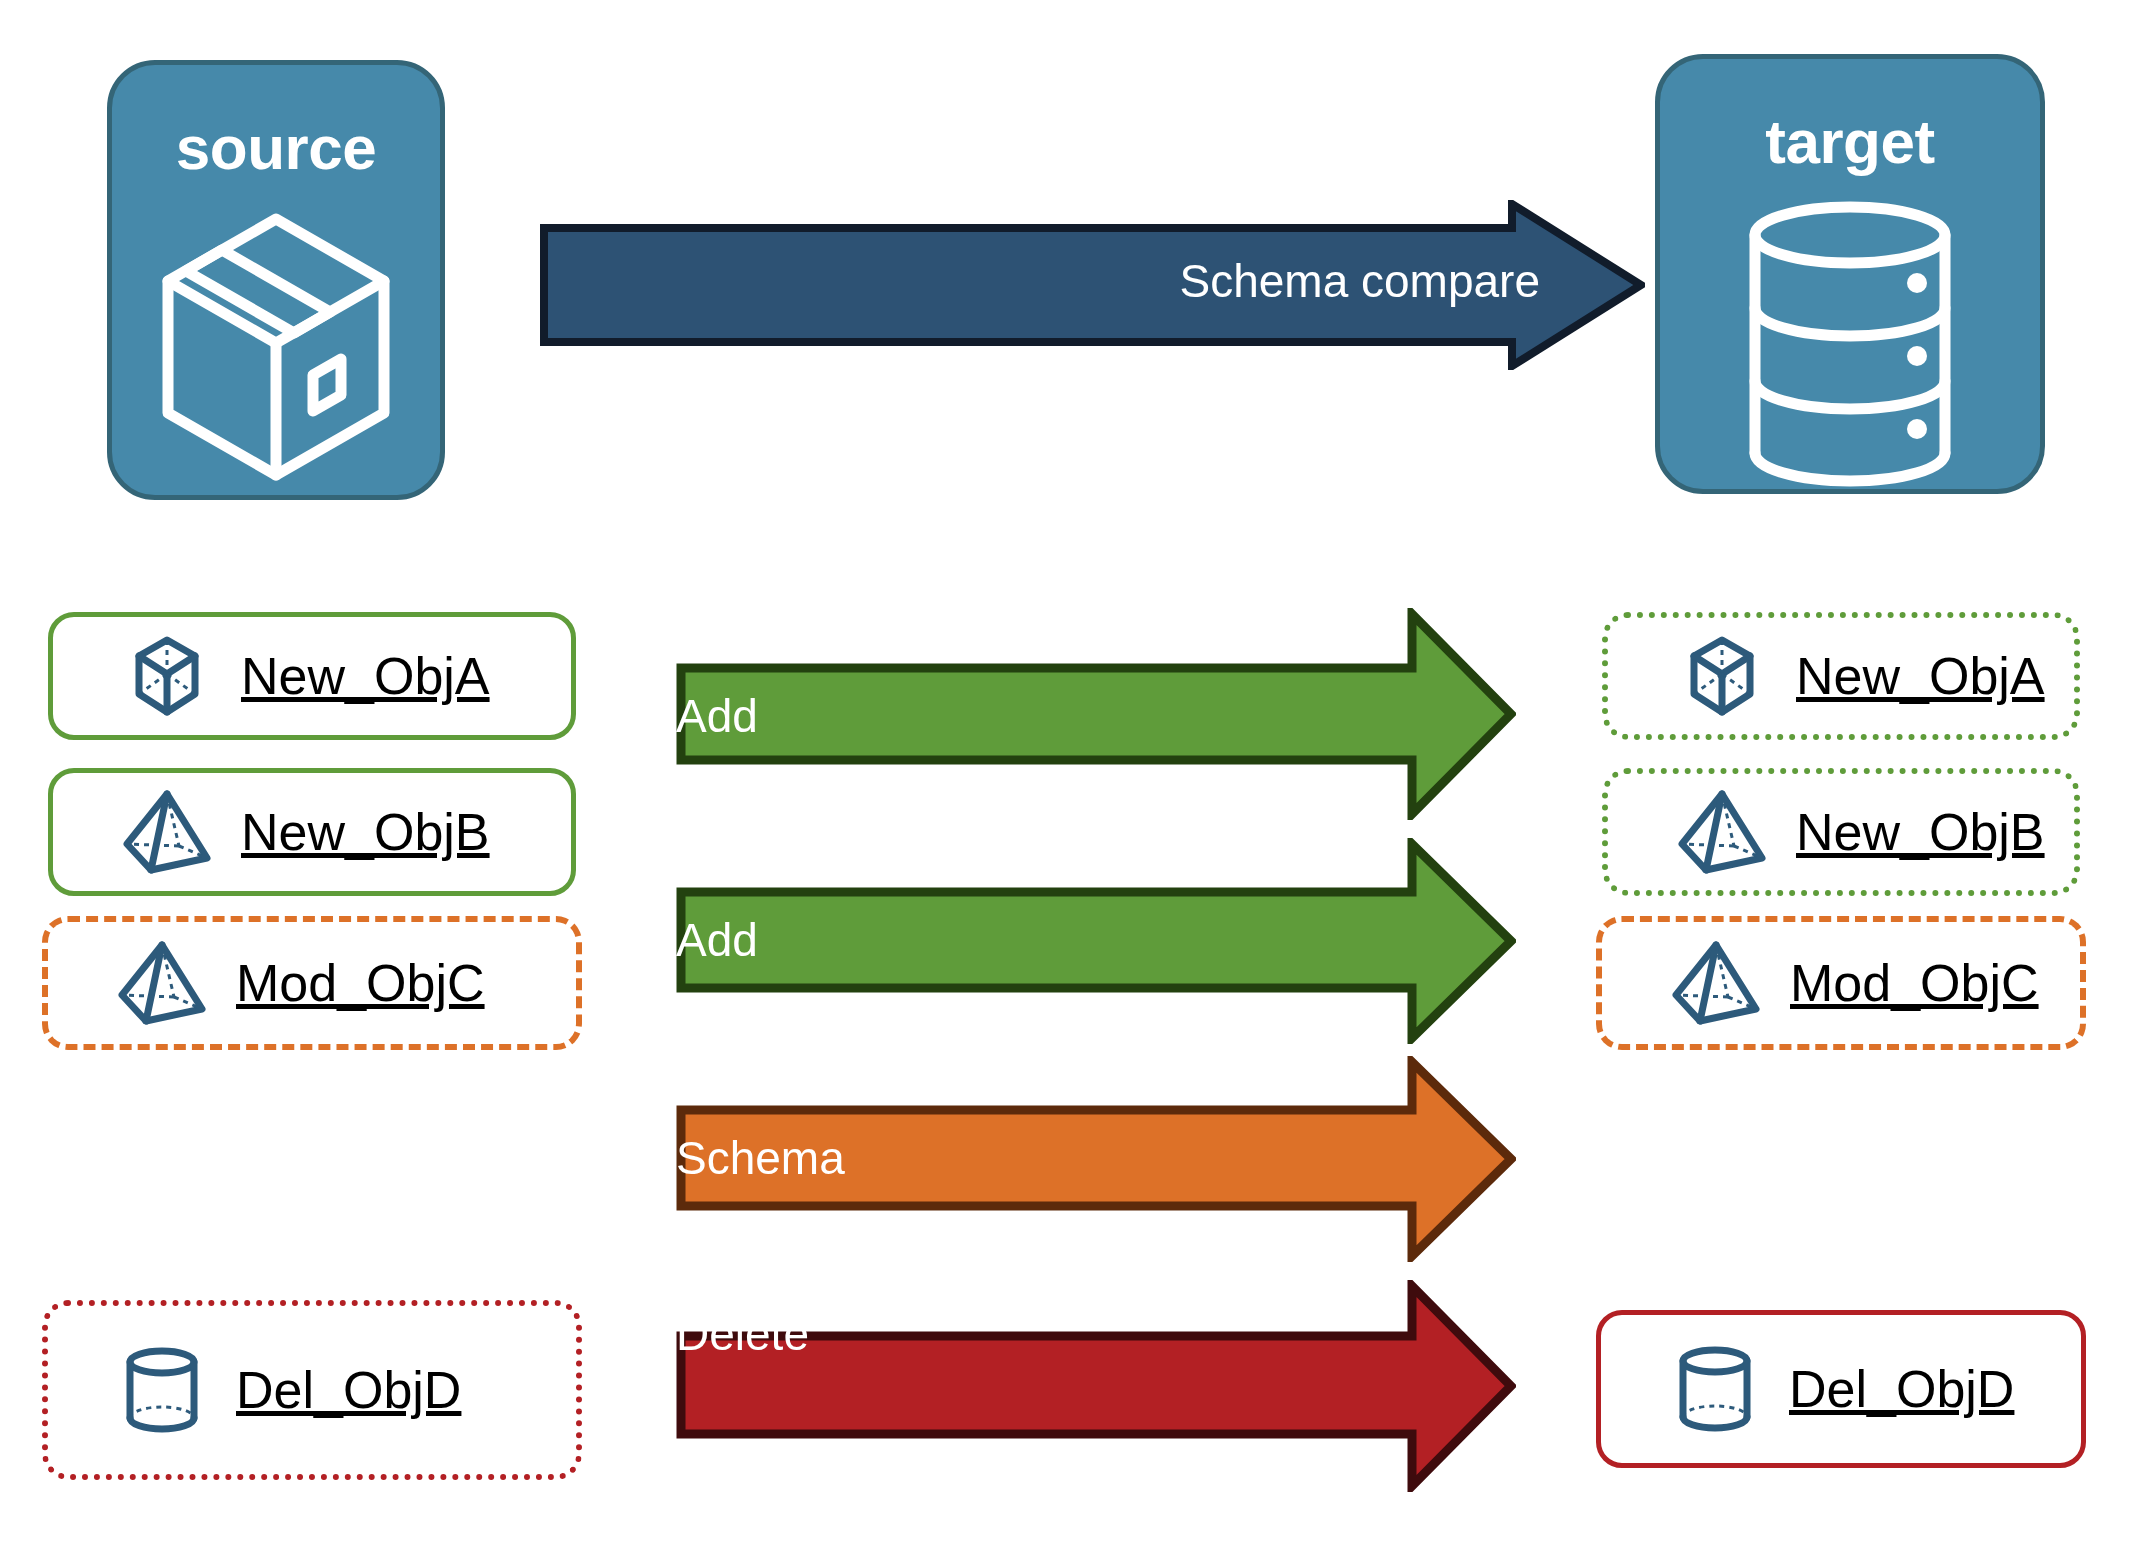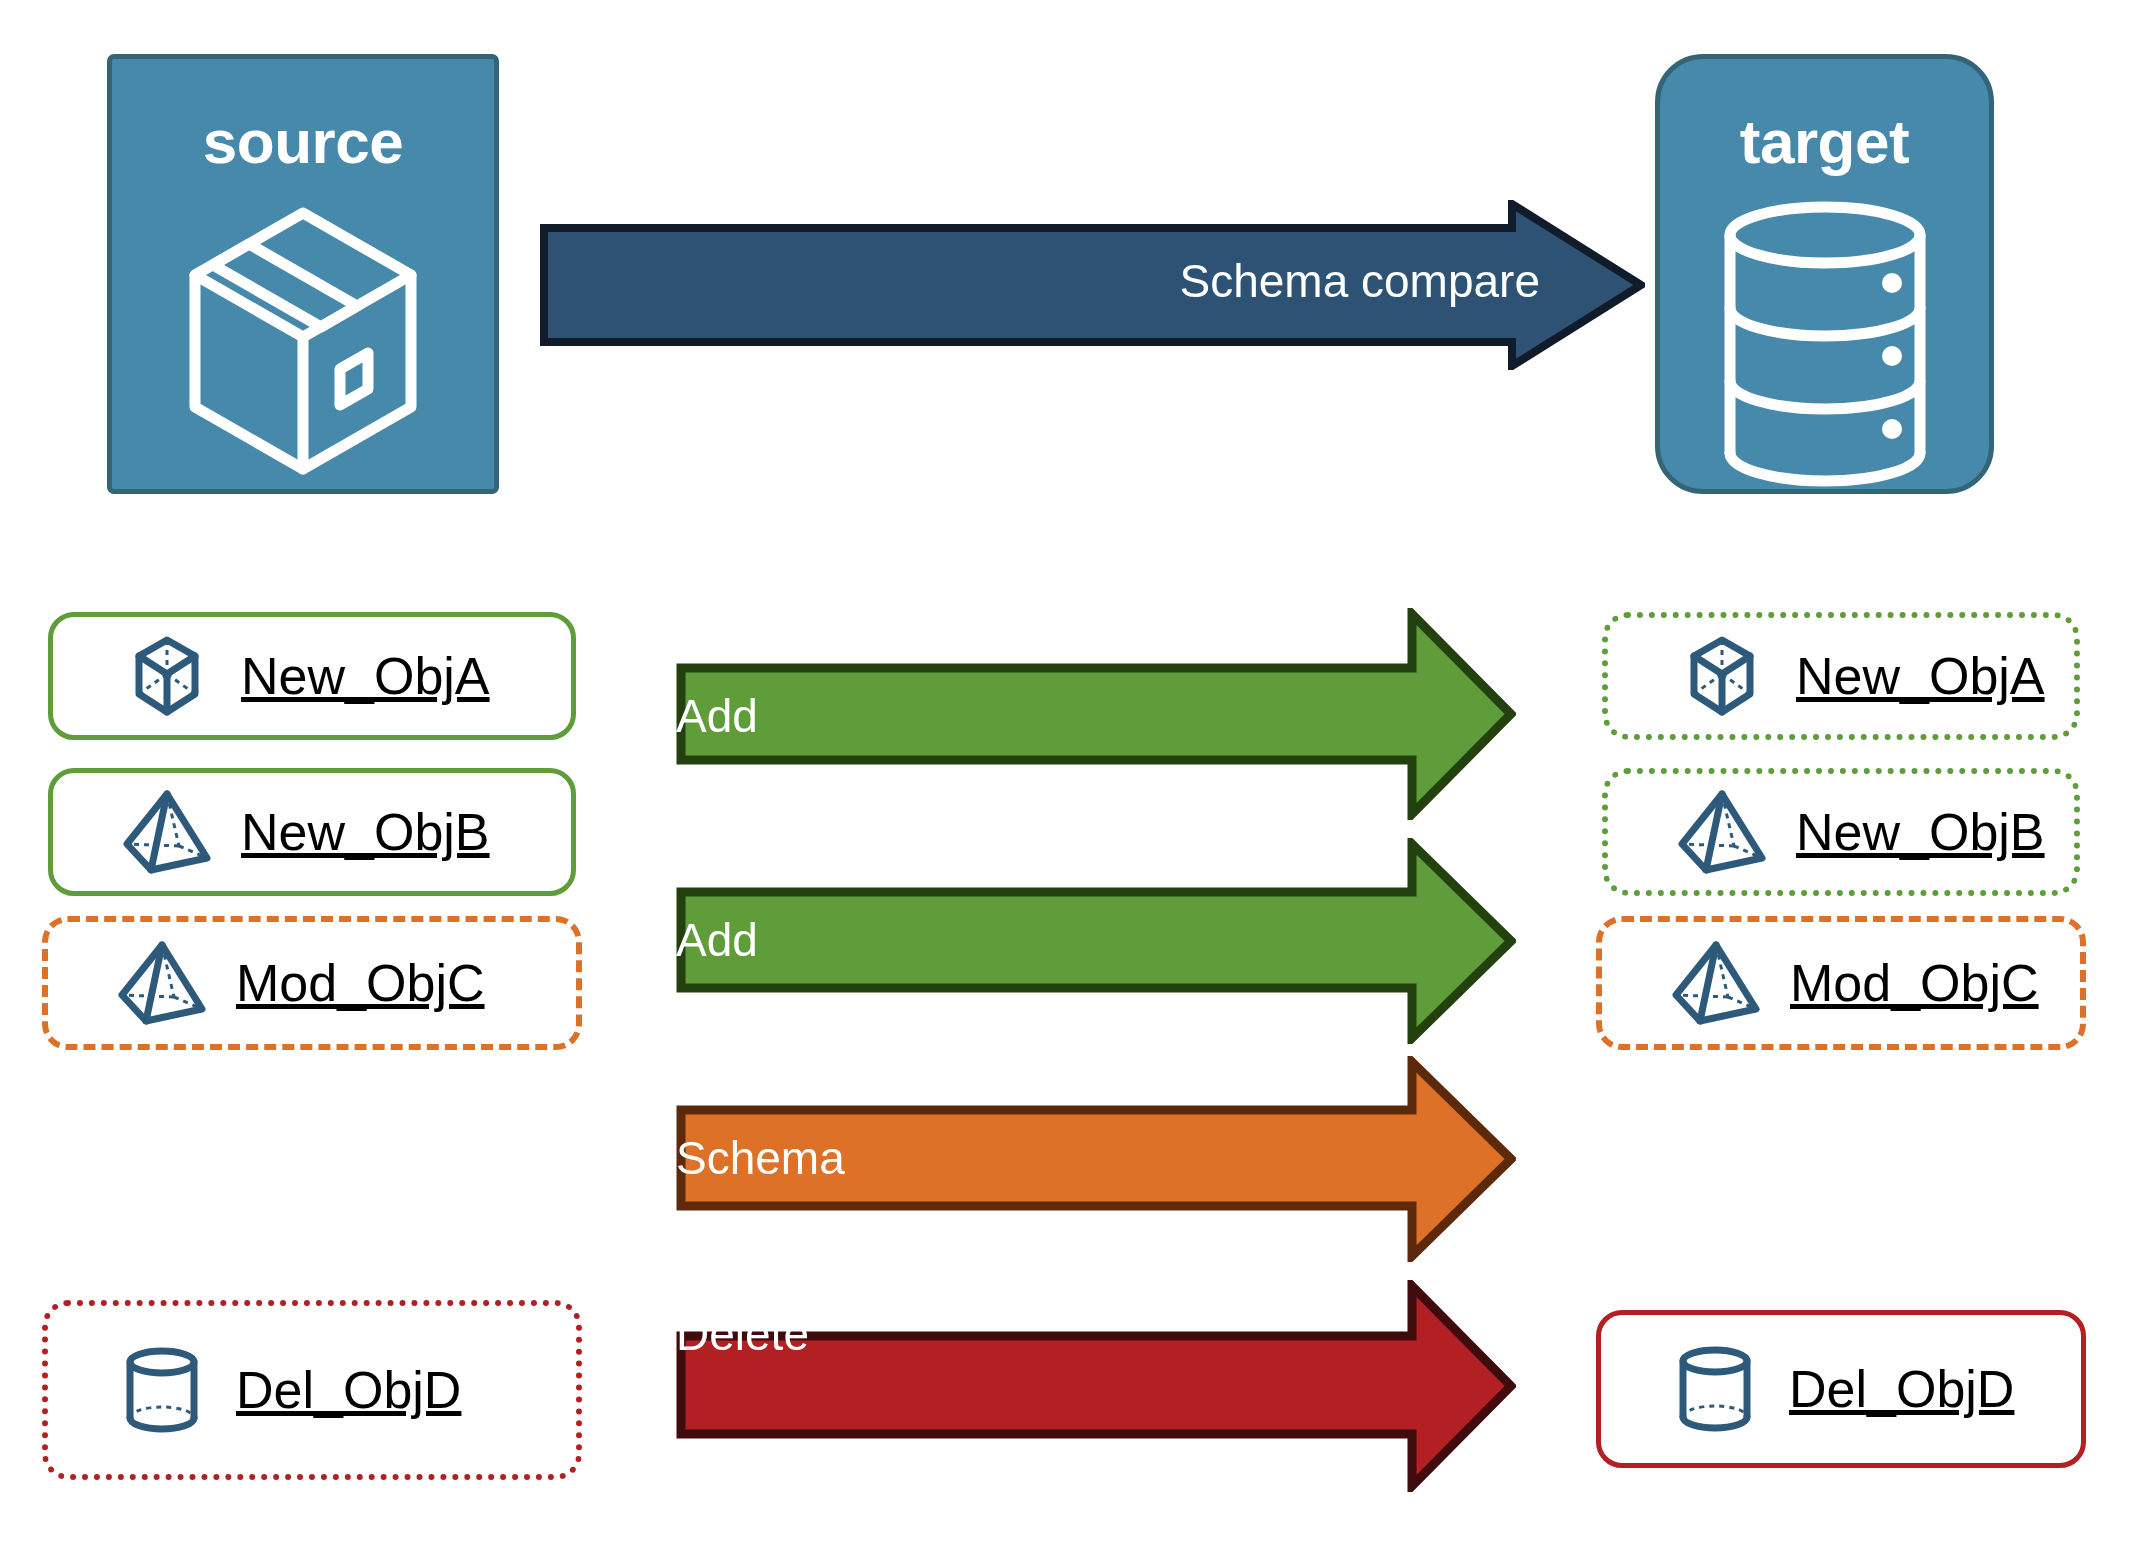--- a/index.html
+++ b/index.html
@@ -36,22 +36,22 @@
     color: #ffffff;
     font-weight: bold;
     font-size: 62px;
     letter-spacing: -0.5px;
     margin-top: 52px;
     line-height: 1;
   }
   .endpoint-glyph {
     margin-top: 22px;
   }
-  #source-panel { left: 107px;  top: 54px; width: 392px; height: 440px; border-radius: 7px; }
-  #target-panel { left: 1655px; top: 54px; width: 339px; height: 440px; }
+  #source-panel { left: 107px;  top: 60px; width: 338px; height: 440px; }
+  #target-panel { left: 1655px; top: 54px; width: 390px; height: 440px; }
 
   
   #schema-arrow {
     position: absolute;
     left: 540px;
     top: 200px;
     width: 1105px;
     height: 170px;
   }
   .arrow-label {

